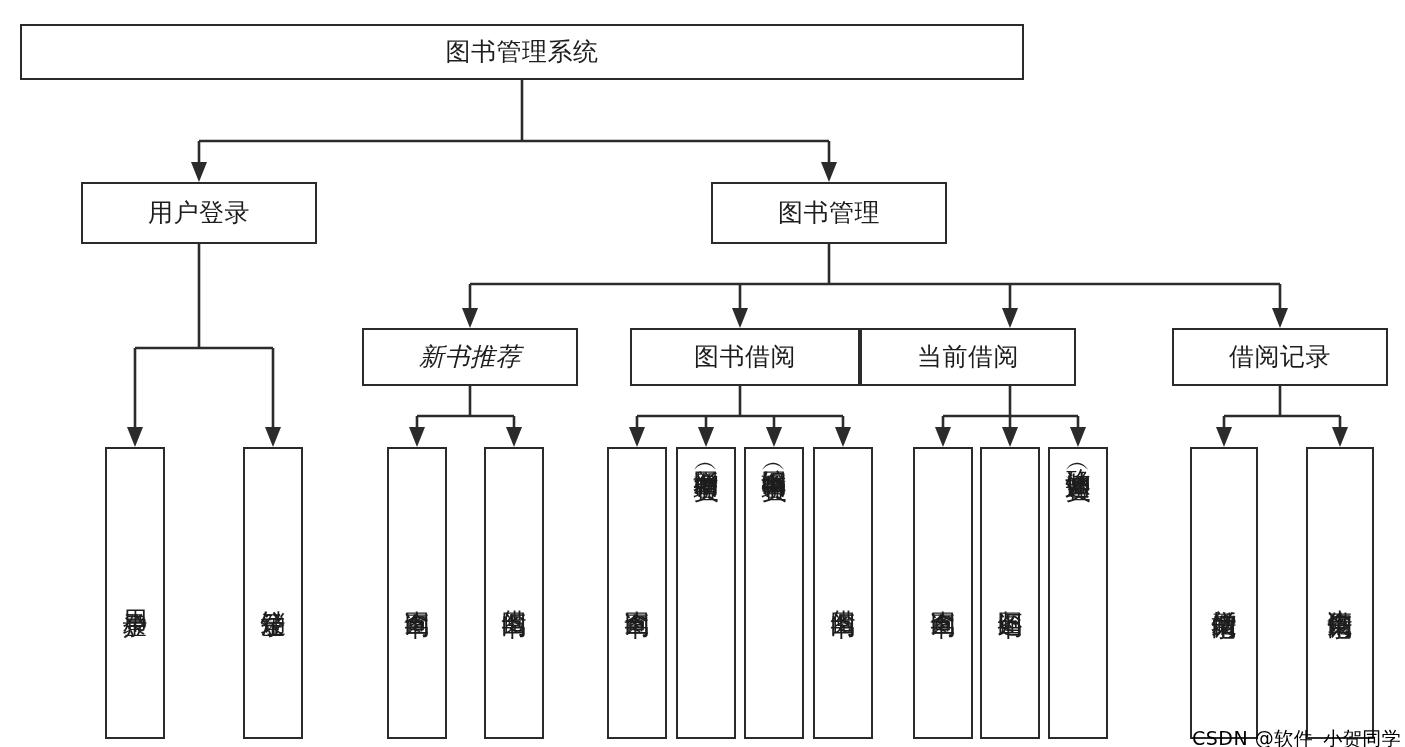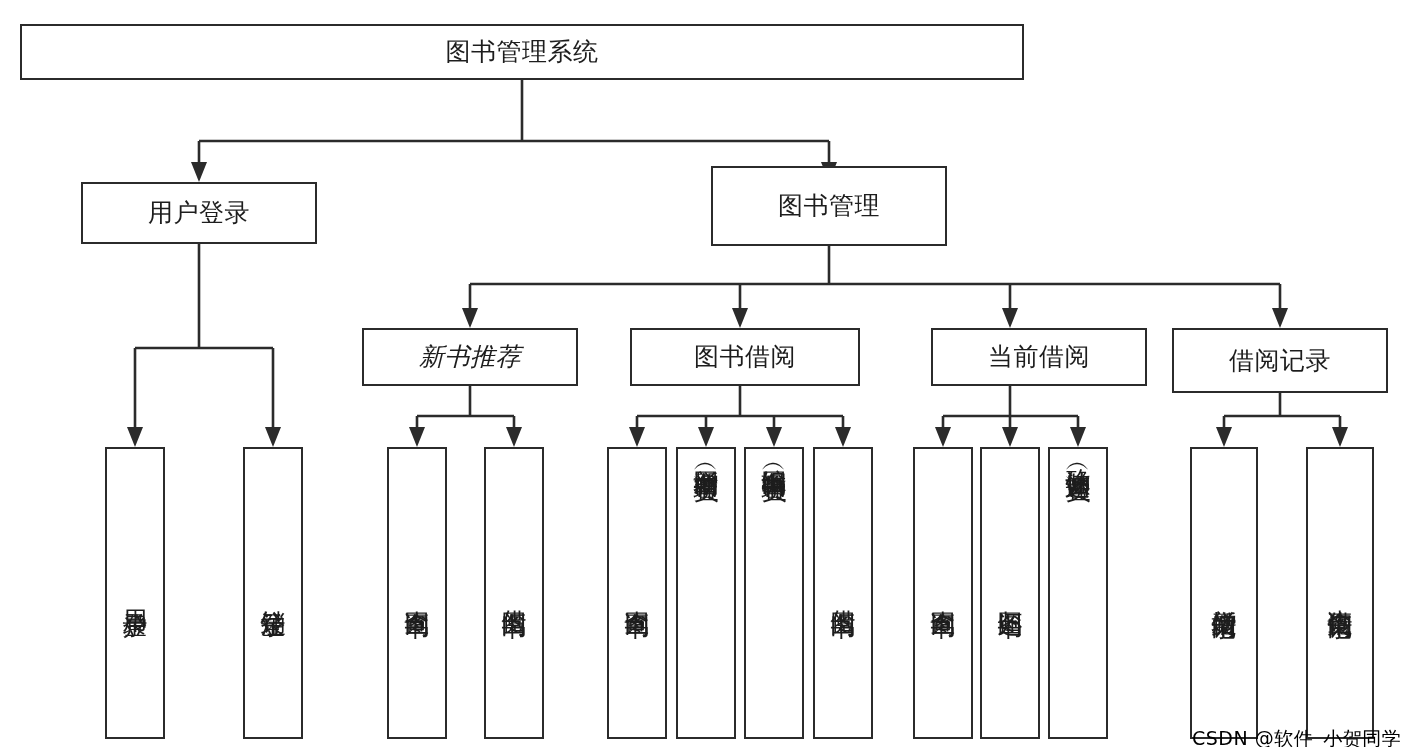--- a/index.html
+++ b/index.html
@@ -166,37 +166,37 @@
   </svg>
 
   <div class="node h root" style="left:20px; top:12px; width:1004px; height:56px;">
     <span class="label">图书管理系统</span>
   </div>
 
   <div class="node h" style="left:81px; top:170px; width:236px; height:62px;">
     <span class="label">用户登录</span>
   </div>
 
-  <div class="node h" style="left:711px; top:154px; width:236px; height:80px;">
+  <div class="node h" style="left:711px; top:170px; width:236px; height:62px;">
     <span class="label">图书管理</span>
   </div>
 
   <div class="node h" style="left:362px; top:316px; width:216px; height:58px;font-style:italic;">
     <span class="label">新书推荐</span>
   </div>
 
   <div class="node h" style="left:630px; top:316px; width:230px; height:58px;">
     <span class="label">图书借阅</span>
   </div>
 
-  <div class="node h" style="left:931px; top:316px; width:216px; height:58px;">
+  <div class="node h" style="left:860px; top:316px; width:216px; height:58px;">
     <span class="label">当前借阅</span>
   </div>
 
-  <div class="node h" style="left:1172px; top:316px; width:216px; height:65px;">
+  <div class="node h" style="left:1172px; top:316px; width:216px; height:58px;">
     <span class="label">借阅记录</span>
   </div>
 
   <div class="node v center" style="left:105px; top:435px; width:60px; height:292px;">
     <span class="label">用户登录</span>
   </div>
 
   <div class="node v center" style="left:243px; top:435px; width:60px; height:292px;">
     <span class="label">注销登录</span>
   </div>

